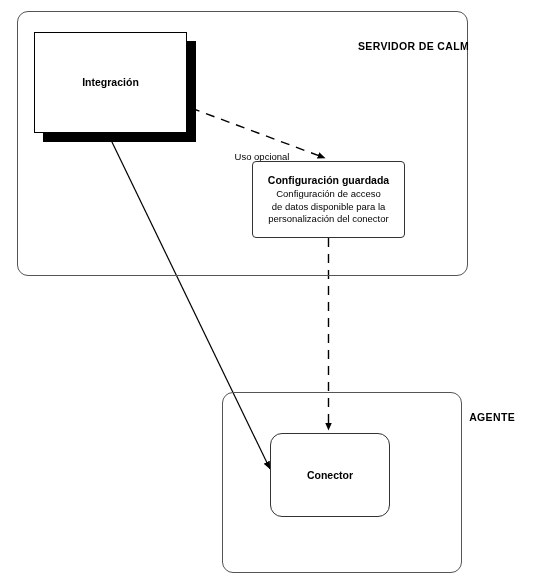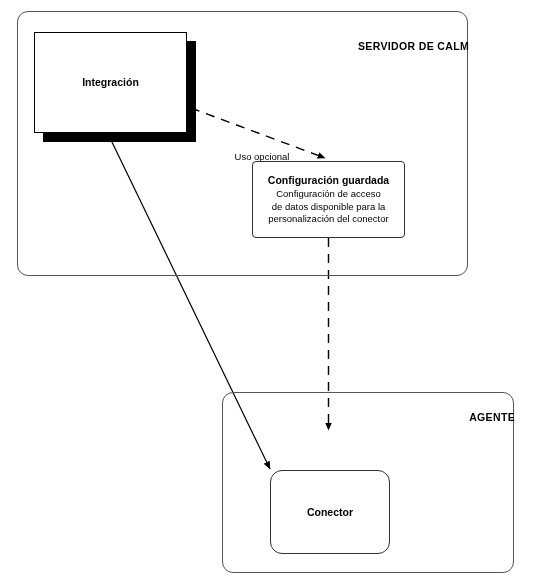--- a/index.html
+++ b/index.html
@@ -36,21 +36,21 @@
   }
   #server-container {
     left: 17px;
     top: 11px;
     width: 451px;
     height: 265px;
   }
   #agent-container {
     left: 222px;
     top: 392px;
-    width: 292px;
+    width: 240px;
     height: 181px;
   }
   .container-title {
     position: absolute;
     font-size: 10.5px;
     font-weight: bold;
     letter-spacing: 0.35px;
     white-space: nowrap;
     text-align: right;
   }
@@ -111,21 +111,20 @@
     z-index: 3;
   }
   #node-connector {
     left: 270px;
     top: 433px;
     width: 120px;
     height: 84px;
     border: 1px solid #333333;
     border-radius: 12px;
     z-index: 3;
-    margin-top: 37px;
   }
 
   
   .edge-label {
     position: absolute;
     font-size: 9.5px;
     line-height: 12.4px;
     text-align: center;
     white-space: pre-line;
     background: #ffffff;

